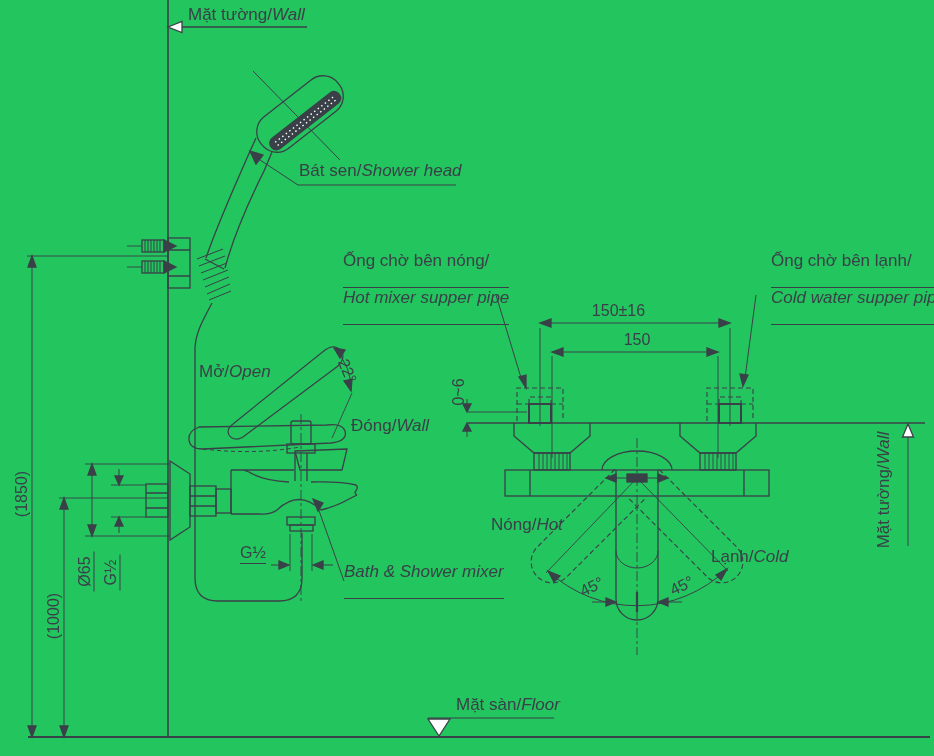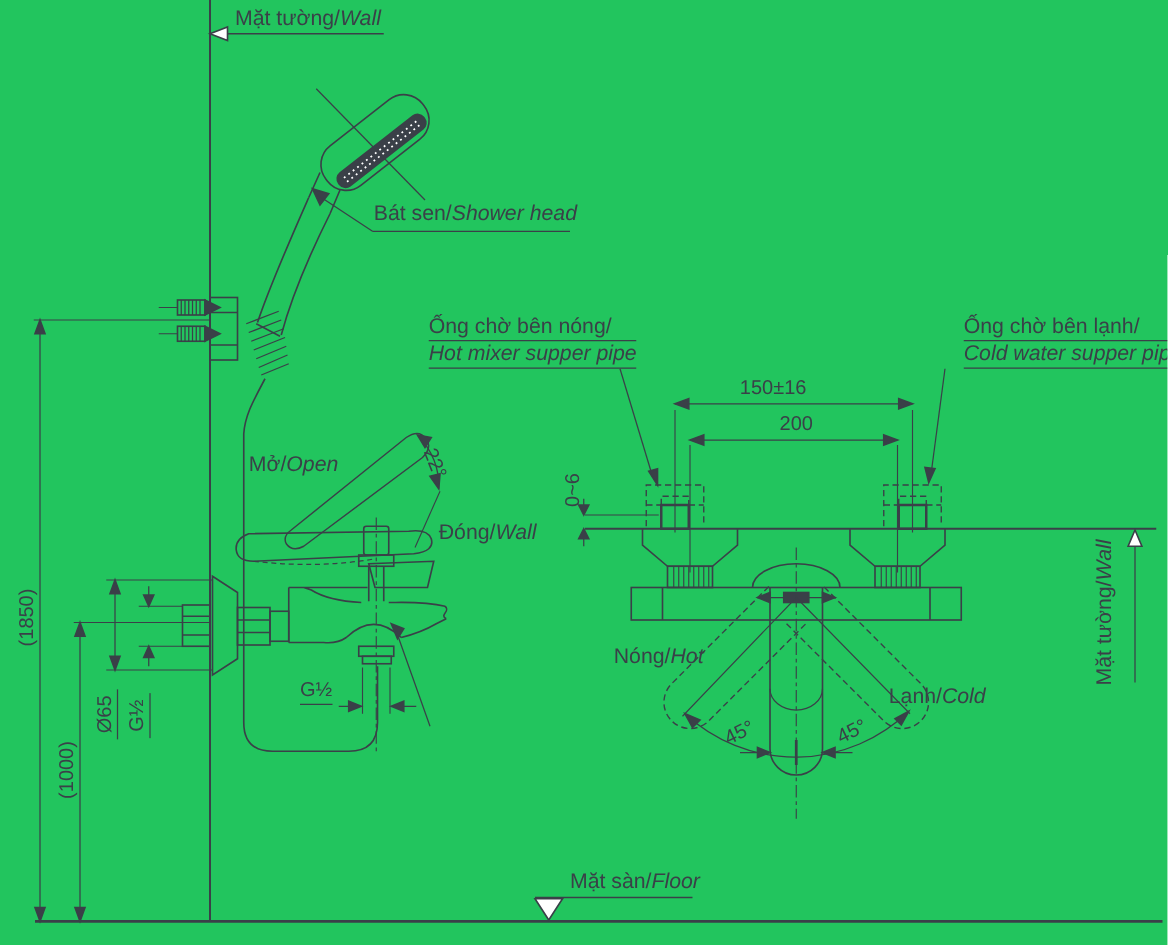--- a/index.html
+++ b/index.html
@@ -2,21 +2,21 @@
 <html><head>
 <meta charset="utf-8">
 <style>
   html,body{margin:0;padding:0;background:#fff;}
   #stage{position:relative;width:934px;height:756px;background:#22c55e;overflow:hidden;
          font-family:"Liberation Sans", sans-serif;color:#3a4048;}
   #stage svg{position:absolute;left:0;top:0;}
   .lbl{position:absolute;font-size:17px;white-space:nowrap;color:#3a4048;line-height:20px;}
   .dim{position:absolute;font-size:16px;white-space:nowrap;color:#3a4048;line-height:18px;}
   .em{font-style:italic;}
-  .ul{border-bottom:1.4px solid #3a4048;padding-bottom:1px;line-height:20px;}
+  .ul{border-bottom:1.4px solid #3a4048;padding-bottom:16px;line-height:20px;}
   .rot{transform:rotate(-90deg);transform-origin:center;text-align:center;}
   .ctr{text-align:center;}
 </style>
 </head>
 <body>
 
 <div id="stage">
 
 <svg width="934" height="756" viewBox="0 0 934 756" stroke="#3a4048" fill="none" stroke-width="1.3">
 
@@ -255,32 +255,33 @@
 
 <div class="lbl" style="left:491px;top:515px">
   <span>Nóng/</span><span class="em">Hot</span>
 </div>
 
 <div class="lbl" style="left:711px;top:547px">
   <span>Lạnh/</span><span class="em">Cold</span>
 </div>
 
 <div class="lbl" style="left:344px;top:562px">
+  <div class="ul em">Bath &amp; Shower mixer</div>
 </div>
 
 <div class="lbl" style="left:456px;top:695px">
   <span>Mặt sàn/</span><span class="em">Floor</span>
 </div>
 
 <div class="lbl rot" style="left:824px;top:480px;width:120px">
   <span>Mặt tường/</span><span class="em">Wall</span>
 </div>
 
 <div class="dim ctr" style="left:576px;top:302px;width:85px">150±16</div>
-<div class="dim ctr" style="left:602px;top:331px;width:70px">200</div>
+<div class="dim ctr" style="left:602px;top:331px;width:70px">150</div>
 <div class="dim rot" style="left:437px;top:383px;width:44px">0~6</div>
 <div class="dim rot" style="left:-8px;top:485px;width:60px">(1850)</div>
 <div class="dim rot" style="left:24px;top:607px;width:60px">(1000)</div>
 <div class="dim rot" style="left:65px;top:562px;width:40px;border-bottom:1.3px solid #3a4048">Ø65</div>
 <div class="dim rot" style="left:93px;top:563px;width:36px;border-bottom:1.3px solid #3a4048">G½</div>
 <div class="dim" style="left:240px;top:544px;border-bottom:1.3px solid #3a4048;padding-bottom:1px">G½</div>
 <div class="dim ctr" style="left:329px;top:362px;width:36px;transform:rotate(68deg);transform-origin:center">22°</div>
 <div class="dim ctr" style="left:572px;top:578px;width:40px;transform:rotate(-26deg);transform-origin:center">45°</div>
 <div class="dim ctr" style="left:662px;top:577px;width:40px;transform:rotate(-26deg);transform-origin:center">45°</div>
 

